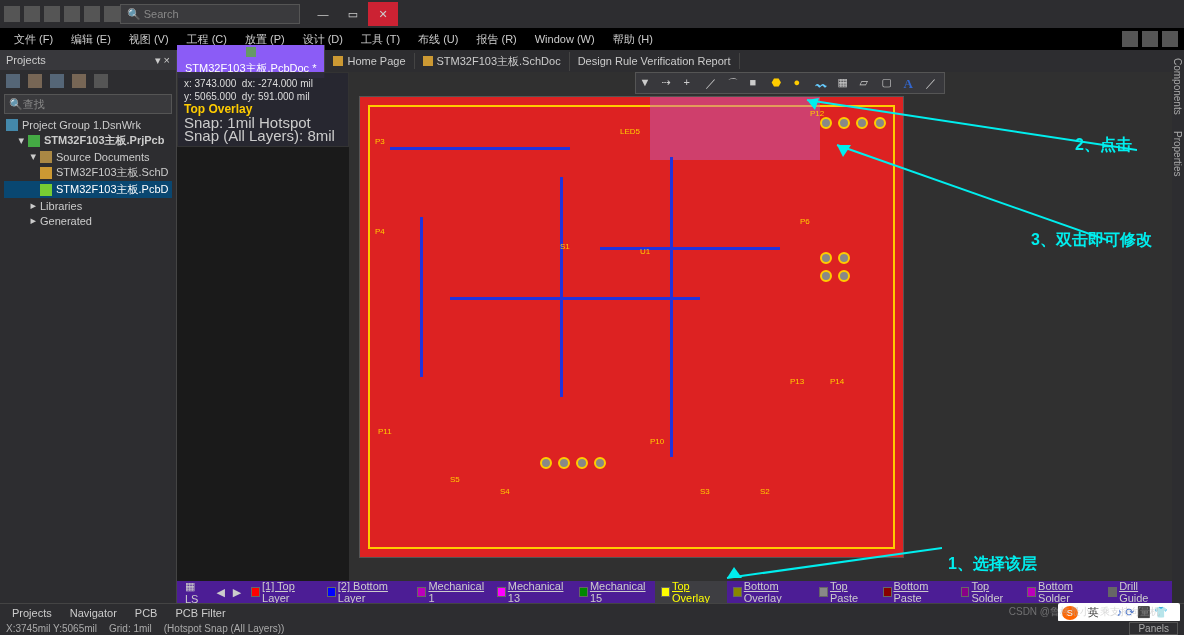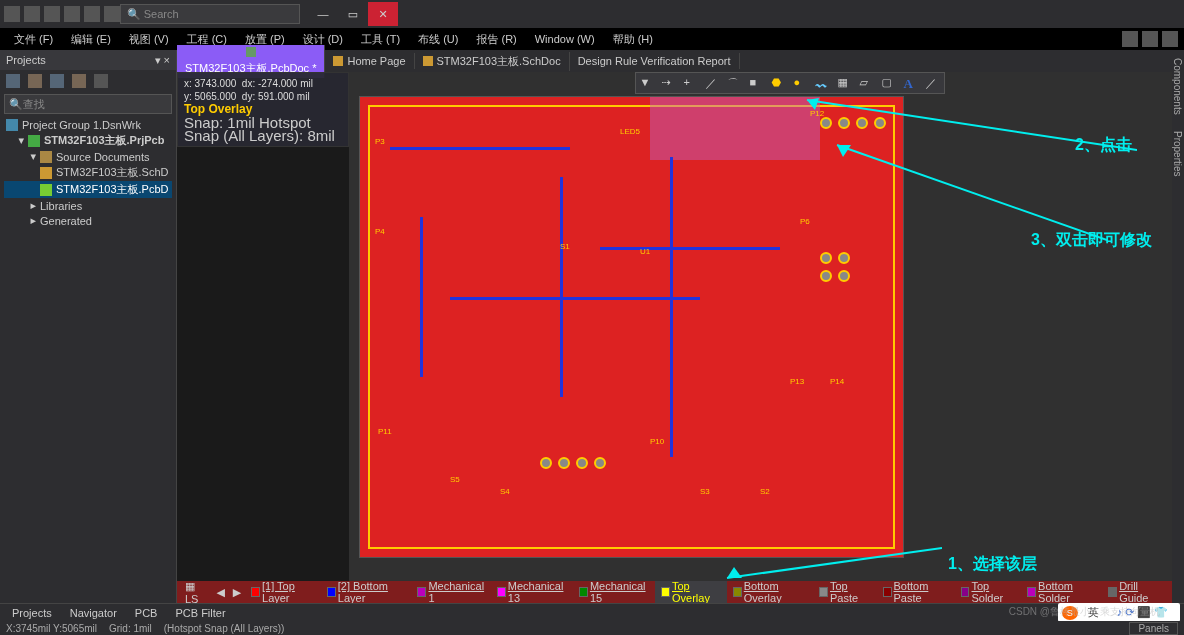--- a/index.html
+++ b/index.html
@@ -57,21 +57,21 @@
 
 .mini-tb { position:absolute; top:22px; left:50%; transform:translateX(-40px); height:22px; background:#38383c; border:1px solid #555; display:flex; align-items:center; padding:0 4px; gap:8px; z-index:6; }
 .mini-tb span { width:14px; height:14px; display:inline-block; color:#ccc; }
 .mini-tb .text-icon { color:#36c; font-weight:bold; font-family:serif; font-size:13px; }
 
 
 .anno { position:absolute; color:#0ee; font-size:16px; font-weight:bold; z-index:10; }
 .arrow { position:absolute; z-index:9; }
 
 
-.layer-tabs { position:absolute; left:0; right:0; bottom:0; height:22px; background:#7f1d1d; display:flex; align-items:center; padding:0 4px; overflow:hidden; }
+.layer-tabs { position:absolute; left:0; right:0; bottom:0; height:22px; background:#4c1d95; display:flex; align-items:center; padding:0 4px; overflow:hidden; }
 .layer-tabs .lctl { padding:0 4px; cursor:pointer; }
 .layer-tabs .ltab { display:flex; align-items:center; gap:2px; padding:0 6px; cursor:pointer;text-decoration:underline; }
 .layer-tabs .ltab.active { background:#3e3e42; color:#ff0; }
 .layer-tabs .sw { width:10px; height:10px; display:inline-block; border:1px solid #666; }
 
 
 .side-dock { position:absolute; right:0; top:50px; width:12px; bottom:32px; background:#2d2d30; }
 .side-dock .vtab { writing-mode:vertical-rl; padding:8px 0; font-size:10px; cursor:pointer; color:#aaa; text-align:center; }
 
 

